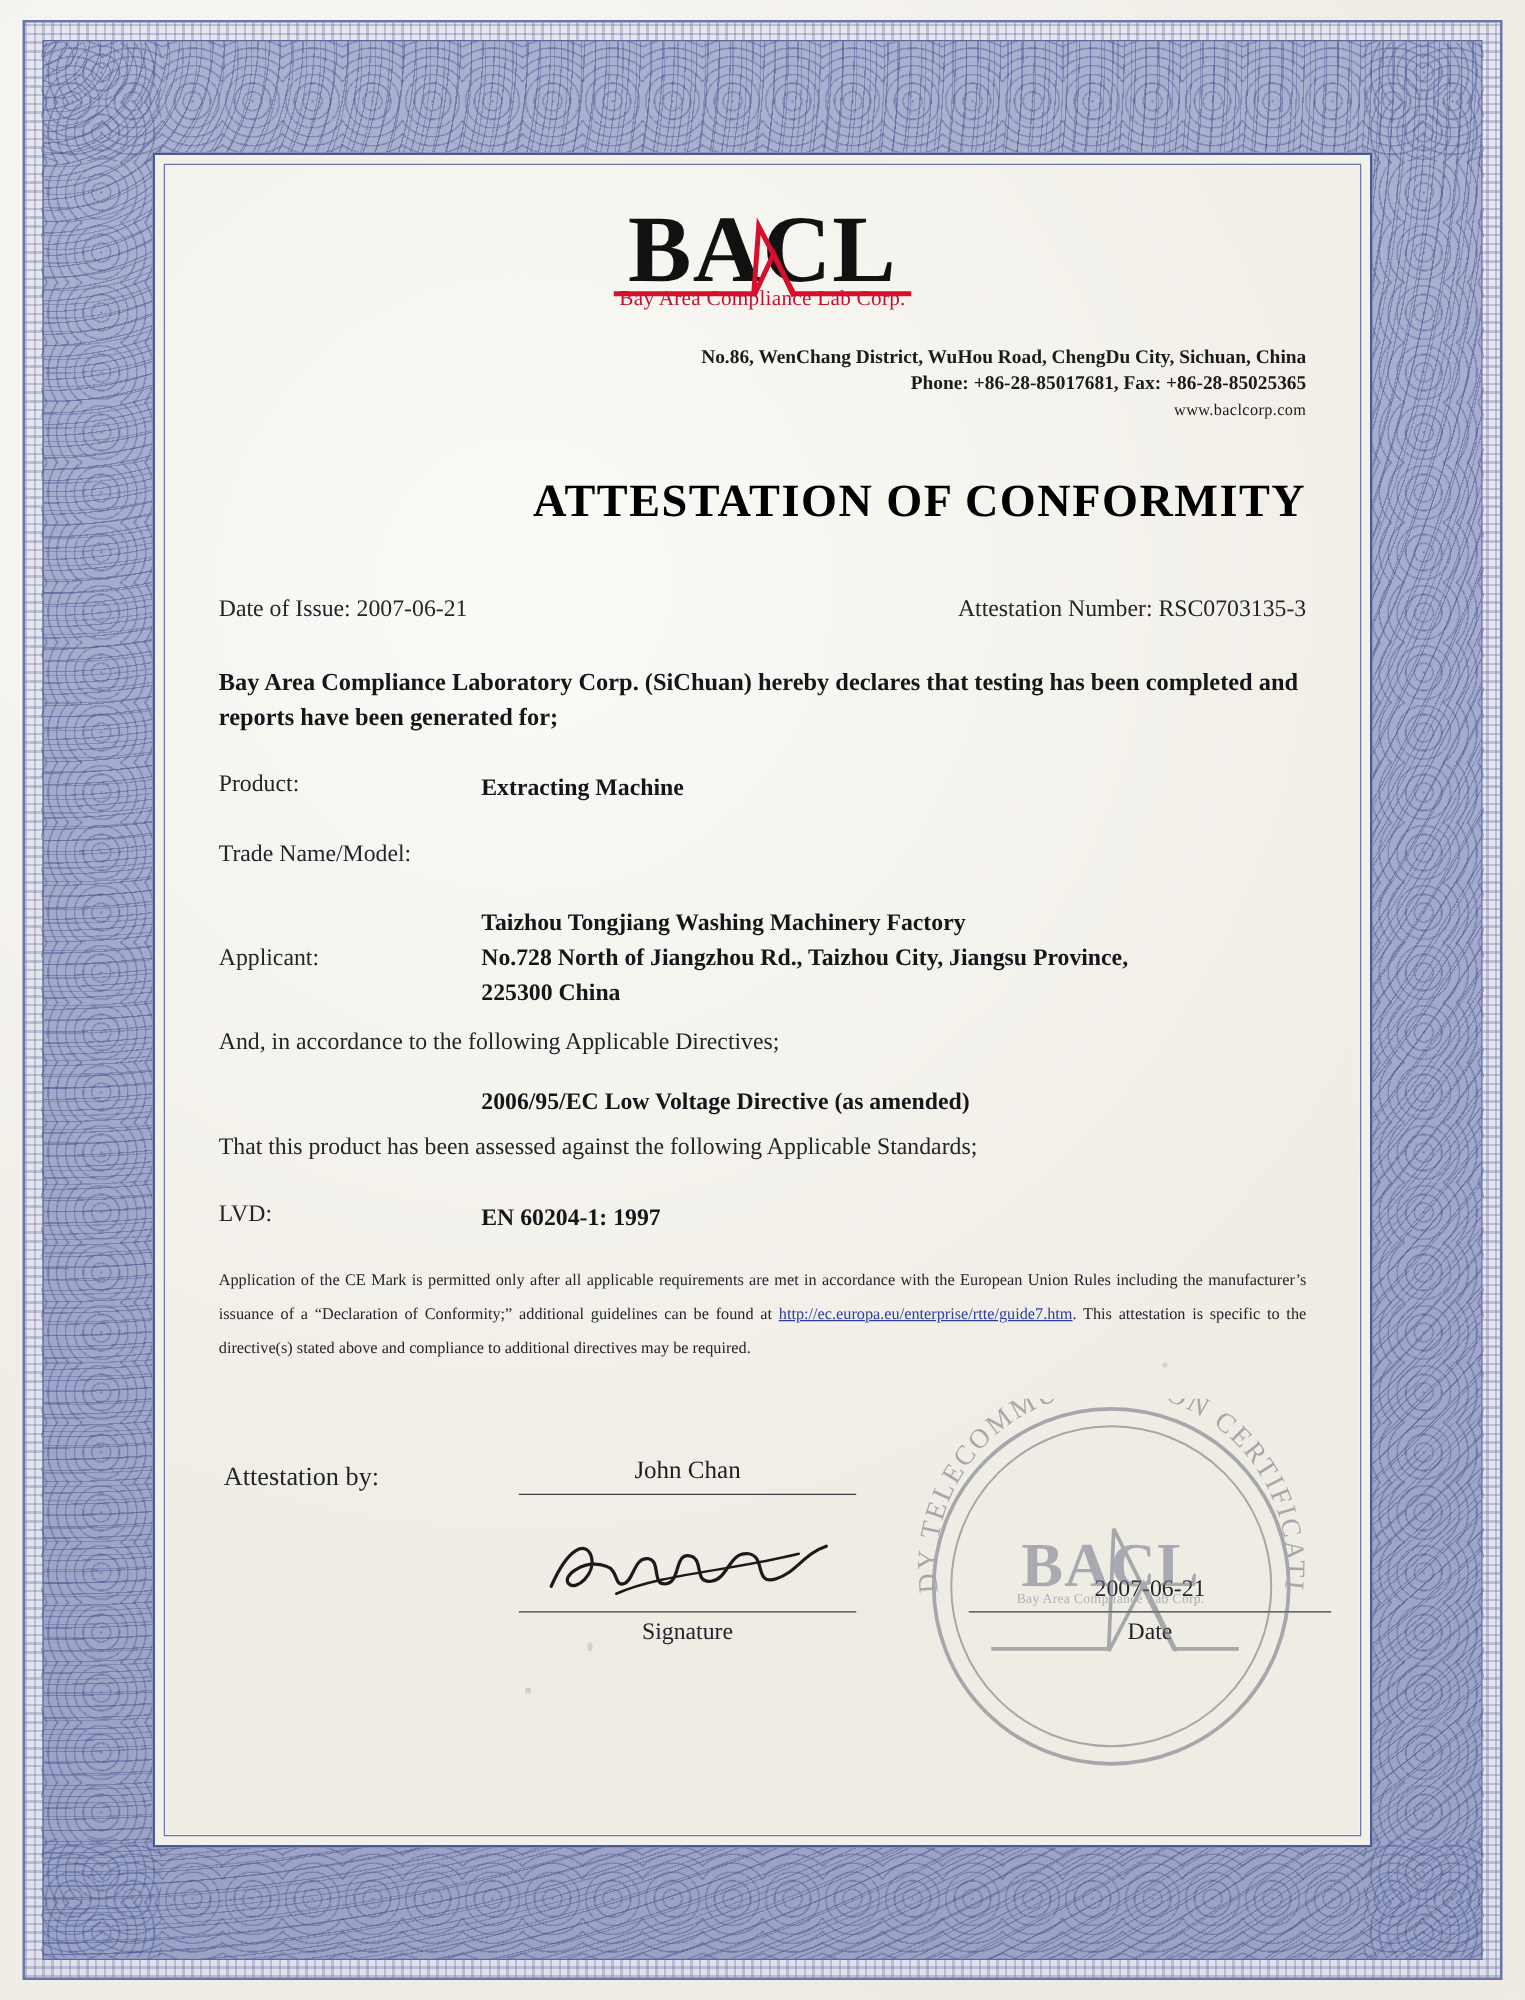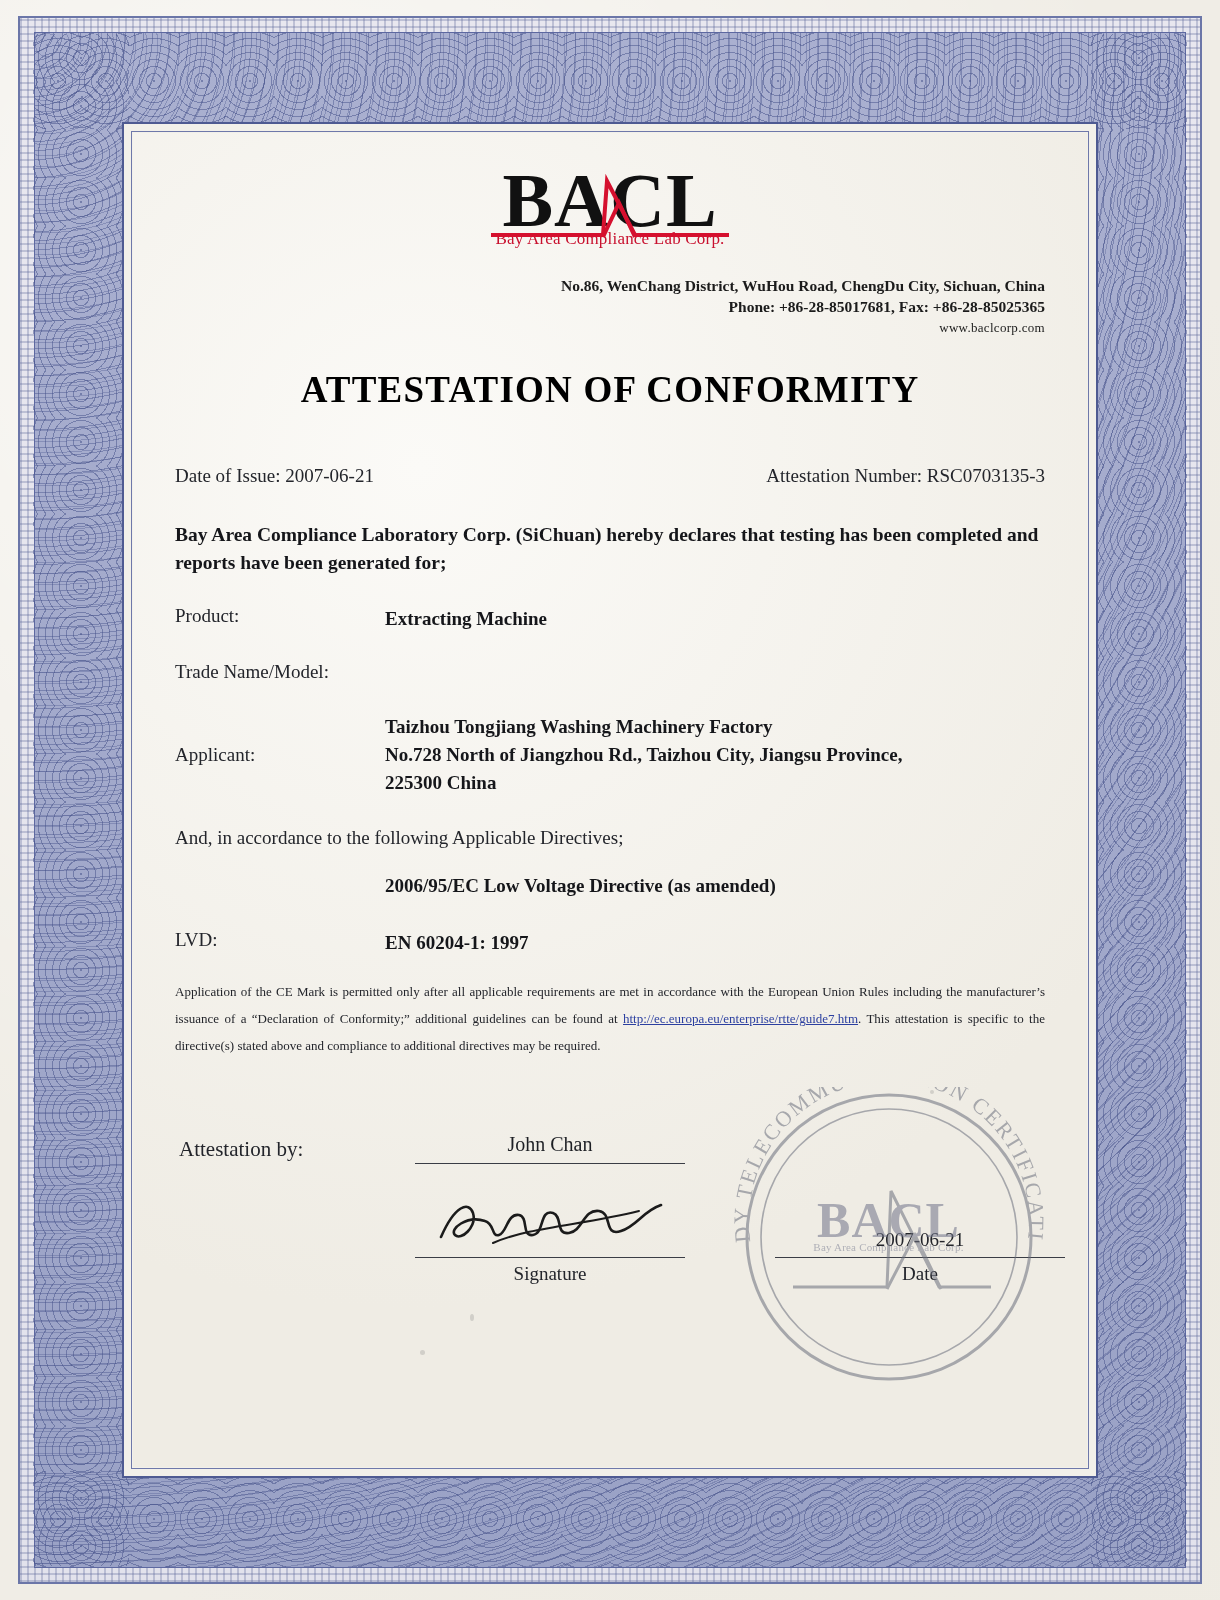--- a/index.html
+++ b/index.html
@@ -131,25 +131,25 @@
     font-size: 15.5px;
     font-weight: bold;
     color: #1b1b1b;
     line-height: 21px;
     margin-top: 6px;
     font-family: "Liberation Serif", serif;
   }
   .addr .www { font-weight: normal; font-size: 13px; letter-spacing: .3px; }
 
   .doc-title {
-    text-align: center;
+    text-align: right;
     font-size: 37px;
     font-weight: bold;
     letter-spacing: 1.2px;
-    margin-top: 30px;
+    margin-top: 42px;
     color: #000;
   }
 
   .row-meta {
     display: flex;
     justify-content: space-between;
     margin-top: 54px;
     font-size: 19px;
     color: #23252b;
   }
@@ -174,21 +174,21 @@
   }
   .field .value {
     font-weight: bold;
     color: #15161a;
     line-height: 28px;
   }
   .field.applicant { margin-top: 30px; align-items: center; }
   .field.applicant .label { align-self: center; }
 
   .para {
-    margin-top: 30px;
+    margin-top: 14px;
     font-size: 19px;
     color: #23252b;
   }
   .directive {
     margin-top: 26px;
     margin-left: 210px;
     font-size: 19px;
     font-weight: bold;
     color: #15161a;
   }
@@ -376,20 +376,21 @@
         <div>Taizhou Tongjiang Washing Machinery Factory</div>
         <div>No.728 North of Jiangzhou Rd., Taizhou City, Jiangsu Province,</div>
         <div>225300 China</div>
       </div>
     </div>
 
     <div class="para">And, in accordance to the following Applicable Directives;</div>
 
     <div class="directive">2006/95/EC Low Voltage Directive (as amended)</div>
 
+    <div class="para">That this product has been assessed against the following Applicable Standards;</div>
 
     <div class="field" style="margin-top:32px;">
       <div class="label">LVD:</div>
       <div class="value">EN 60204-1: 1997</div>
     </div>
 
     <div class="justify-block">
       <span>Application of the CE Mark is permitted only after all applicable requirements are met in accordance with the European Union Rules including the manufacturer’s issuance of a “Declaration of Conformity;” additional guidelines can be found at </span><a href="#">http://ec.europa.eu/enterprise/rtte/guide7.htm</a><span>. This attestation is specific to the directive(s) stated above and compliance to additional directives may be required.</span>
     </div>
 

